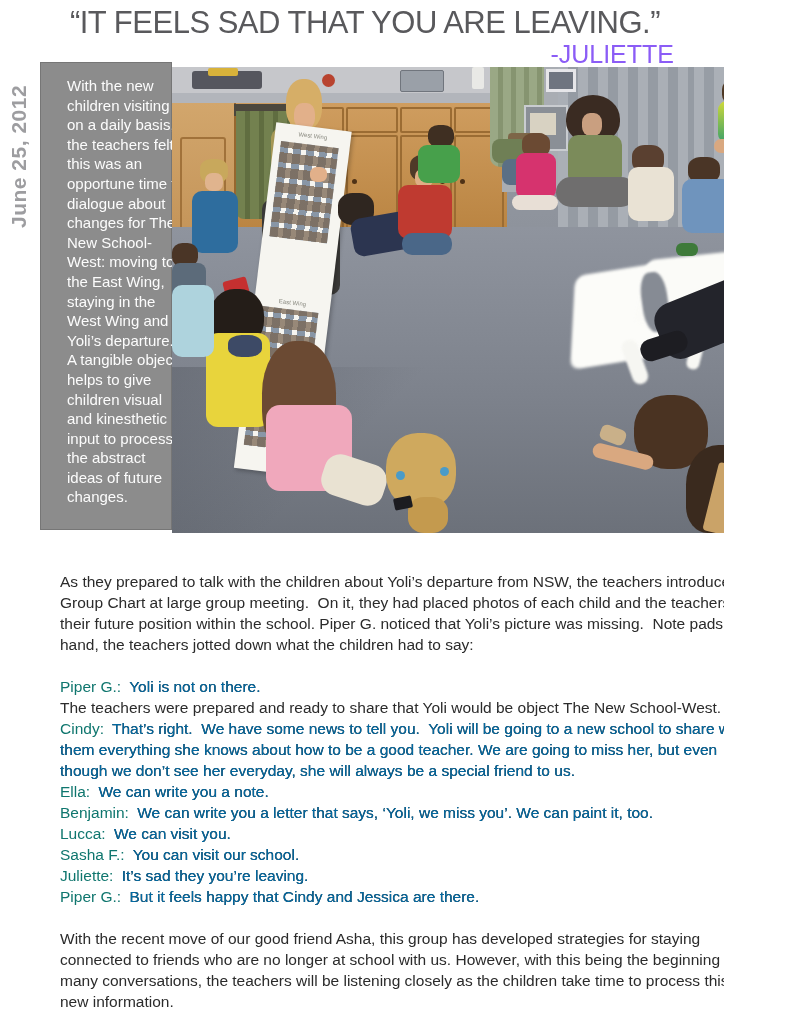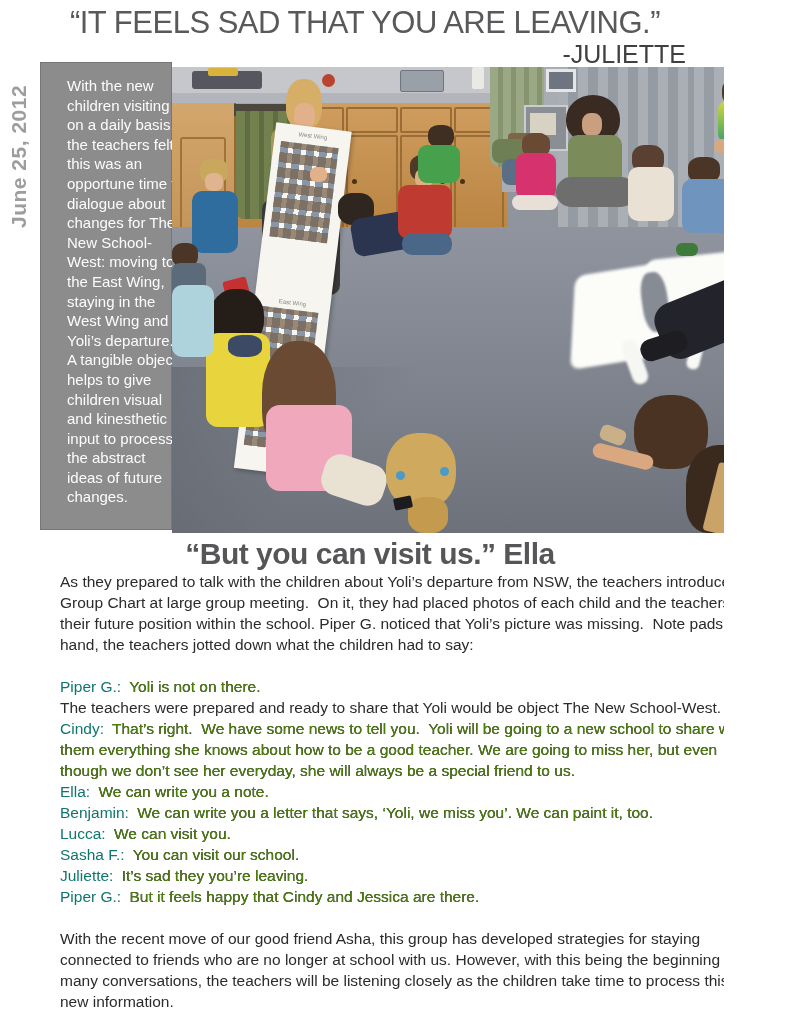--- a/index.html
+++ b/index.html
@@ -1,21 +1,21 @@
 <!DOCTYPE html>
 <html><head>
 <meta charset="utf-8">
 <style>
   html,body{margin:0;padding:0;background:#fff;}
   .page{position:relative;width:724px;height:1024px;background:#fff;overflow:hidden;
         font-family:Liberation Sans, sans-serif;}
   
   .quote-head{position:absolute;top:5px;left:0;width:730px;text-align:center;
     font-size:31px;letter-spacing:-0.5px;color:#59595c;font-weight:400;}
-  .attribution{position:absolute;top:40px;right:38px;font-size:25px;color:#404040;font-weight:400;}
+  .attribution{position:absolute;top:40px;right:50px;font-size:25px;color:#8b5cf6;font-weight:400;}
   
   .date-vert{position:absolute;left:7px;top:64px;height:164px;width:28px;
     writing-mode:vertical-rl;transform:rotate(180deg);
     font-size:21px;font-weight:bold;color:#9d9da0;letter-spacing:.5px;}
   
   .sidebar{position:absolute;left:40px;top:62px;width:132px;height:468px;
     background:#8c8c8c;border:1px solid #767676;box-sizing:border-box;
     color:#fcfcfc;font-size:15px;line-height:19.6px;overflow:visible;}
   .sidebar .inner{padding:13px 2px 10px 26px;width:118px;}
   
@@ -31,21 +31,21 @@
   .sub-head{position:absolute;top:537px;left:20px;width:700px;text-align:center;
     font-size:30px;font-weight:bold;color:#565659;letter-spacing:-0.5px;}
   
   .body-col{position:absolute;left:60px;top:571px;width:700px;
     font-size:15.5px;line-height:21px;color:#2b2b2b;}
   .body-col p{margin:0;white-space:pre-wrap;}
   .intro{margin-bottom:21px !important;}
   .closing{margin-top:21px !important;}
   .dlg-line{white-space:pre-wrap;}
   .speaker{color:#0f766e;margin-right:4px;}
-  .utter{color:#4d7c0f;text-shadow:0 0 .35px #1e1e1e;}
+  .utter{color:#0369a1;text-shadow:0 0 .35px #1e1e1e;}
   .nar{color:#2b2b2b;}
 </style>
 </head>
 <body>
 
 <div class="page">
 
   <div class="quote-head">“IT FEELS SAD THAT YOU ARE LEAVING.”</div>
   <div class="attribution">-JULIETTE</div>
   <div class="date-vert">June 25, 2012</div>
@@ -163,21 +163,20 @@
     <div style="left:222px;top:430px;width:18px;height:12px;background:#1c1c20;border-radius:2px;transform:rotate(-12deg);"></div>
     <div style="left:484px;top:222px;width:104px;height:58px;background:#23242b;border-radius:18px;transform:rotate(-22deg);"></div>
     <div style="left:468px;top:268px;width:48px;height:22px;background:#1d1d22;border-radius:10px;transform:rotate(-18deg);"></div>
     <div style="left:462px;top:328px;width:74px;height:74px;background:#4a3322;border-radius:45%;"></div>
     <div style="left:420px;top:382px;width:62px;height:15px;background:#d9a880;border-radius:8px;transform:rotate(14deg);"></div>
     <div style="left:514px;top:378px;width:72px;height:88px;background:#3a2a1e;border-radius:45% 45% 30% 30%;"></div>
     <div style="left:428px;top:360px;width:26px;height:16px;background:#c9b089;border-radius:6px;transform:rotate(20deg);"></div>
     <div style="left:538px;top:400px;width:52px;height:70px;background:#caa368;transform:rotate(14deg);border-radius:4px;"></div>
   </div>
 
-  <div class="sub-head">“But you can visit us.” Ella</div>
 
   <div class="body-col">
     <p class="intro">As they prepared to talk with the children about Yoli’s departure from NSW, the teachers introduced a Group Chart at large group meeting.  On it, they had placed photos of each child and the teachers in their future position within the school. Piper G. noticed that Yoli’s picture was missing.  Note pads in hand, the teachers jotted down what the children had to say:</p>
     <div>
         <div class="dlg-line"><span class="speaker">Piper G.:</span> <span class="utter">Yoli is not on there.</span></div>
         <div class="dlg-line"><span class="nar">The teachers were prepared and ready to share that Yoli would be object The New School-West.</span></div>
         <div class="dlg-line"><span class="speaker">Cindy:</span> <span class="utter">That’s right.  We have some news to tell you.  Yoli will be going to a new school to share with them everything she knows about how to be a good teacher. We are going to miss her, but even though we don’t see her everyday, she will always be a special friend to us.</span></div>
         <div class="dlg-line"><span class="speaker">Ella:</span> <span class="utter">We can write you a note.</span></div>
         <div class="dlg-line"><span class="speaker">Benjamin:</span> <span class="utter">We can write you a letter that says, ‘Yoli, we miss you’. We can paint it, too.</span></div>
         <div class="dlg-line"><span class="speaker">Lucca:</span> <span class="utter">We can visit you.</span></div>

